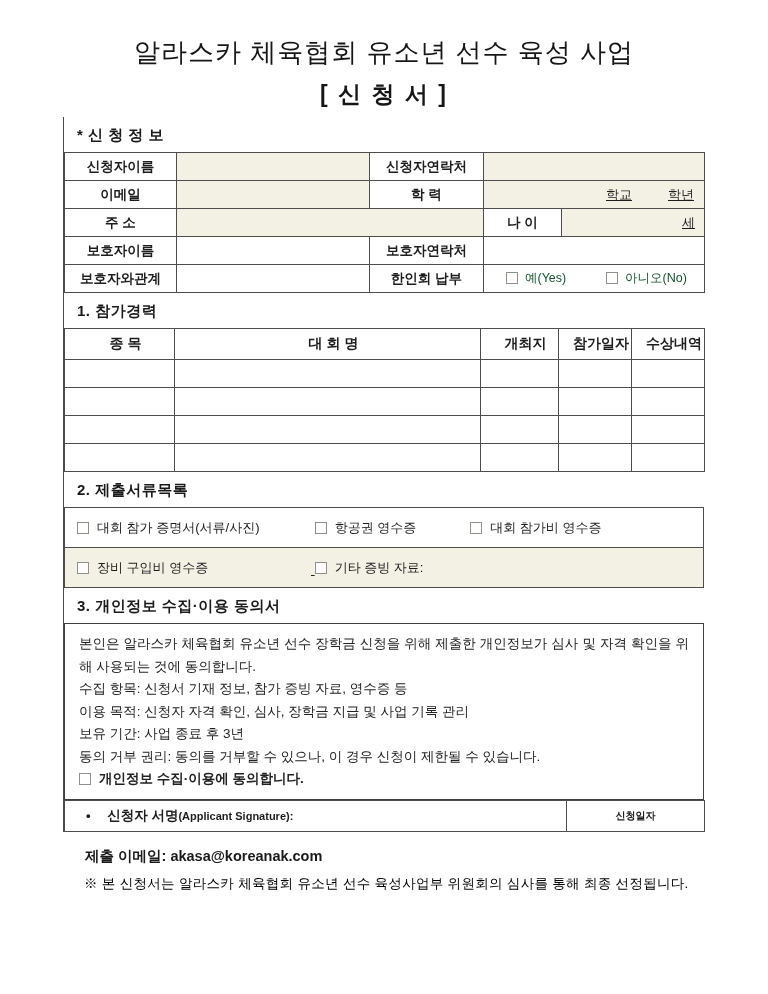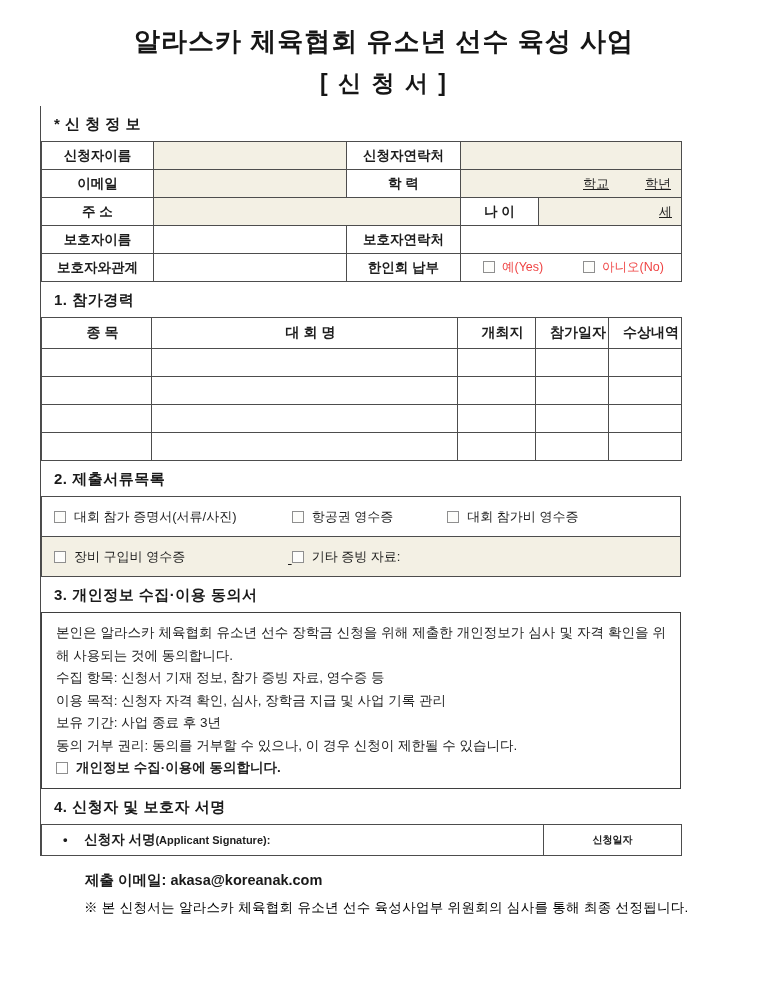--- a/index.html
+++ b/index.html
@@ -7,38 +7,38 @@
   body {
     width: 768px; height: 994px;
     font-family: "Liberation Sans", sans-serif;
     color: #1d1d1d;
     position: relative;
     overflow: hidden;
   }
   .page { width: 768px; height: 994px; background: #ffffff; }
 
   .title {
-    padding-top: 24px;
+    padding-top: 35px;
     text-align: center;
     font-size: 26px;
-    font-weight: 700;
+    font-weight: 400;
     letter-spacing: 1px;
     color: #161616;
   }
   .subtitle {
     margin-top: 9px;
     text-align: center;
     font-size: 23px;
     font-weight: 700;
     letter-spacing: 2px;
     color: #161616;
   }
 
   .form-body {
-    margin-left: 40px;
+    margin-left: 63px;
     margin-top: 7px;
     width: 641px;
     border-left: 1px solid #4a4a4a;
   }
 
   .sec-head {
     font-size: 15px;
     font-weight: 700;
     padding: 9px 0 7px 13px;
     color: #1a1a1a;
@@ -55,21 +55,21 @@
   .t1 .val { background: #ffffff; }
   .cream { background: #f3f0e4 !important; text-decoration: underline; }
   .t1 .edu {
     display: block; height: 27px; border: none;
     display: flex; align-items: center; justify-content: flex-end;
     gap: 36px; padding-right: 10px; font-size: 13px;
   }
   td.eduwrap { padding: 0; }
   .t1 .age-val { text-align: right; padding-right: 9px; font-size: 13px; }
   .checks-cell { padding-left: 22px; }
-  .cb { display: inline-flex; align-items: center; font-size: 12.5px; color: #ef4444; cursor: default; }
+  .cb { display: inline-flex; align-items: center; font-size: 12.5px; color: #14532d; cursor: default; }
   .cb .box {
     display: inline-block; width: 12px; height: 12px;
     border: 1.5px solid #8f8f8f; background: #fdfdfb;
     margin-right: 7px; flex: none;
   }
   .cb + .cb { margin-left: 36px; }
 
   
   .t2 th { height: 31px; font-size: 14px; font-weight: 700; text-align: center; vertical-align: middle; background: #ffffff; padding-left: 12px; }
   .t2 td { height: 28px; background: #ffffff; }
@@ -282,21 +282,20 @@
       <div class="consent-line">수집 항목: 신청서 기재 정보, 참가 증빙 자료, 영수증 등</div>
       <div class="consent-line">이용 목적: 신청자 자격 확인, 심사, 장학금 지급 및 사업 기록 관리</div>
       <div class="consent-line">보유 기간: 사업 종료 후 3년</div>
       <div class="consent-line">동의 거부 권리: 동의를 거부할 수 있으나, 이 경우 신청이 제한될 수 있습니다.</div>
       <div class="consent-agree">
         <span class="box"></span>
         <span>개인정보 수집·이용에 동의합니다.</span>
       </div>
     </div>
 
-    <div class="sec-head">4. 신청자 및 보호자 서명</div>
 
     <table class="t4 bordered">
       <colgroup>
         <col style="width:502px">
           <col style="width:138px">
       </colgroup>
       <tbody>
           <tr>
         <td class="sig-cell">
           <span class="sig-bullet">•</span>

